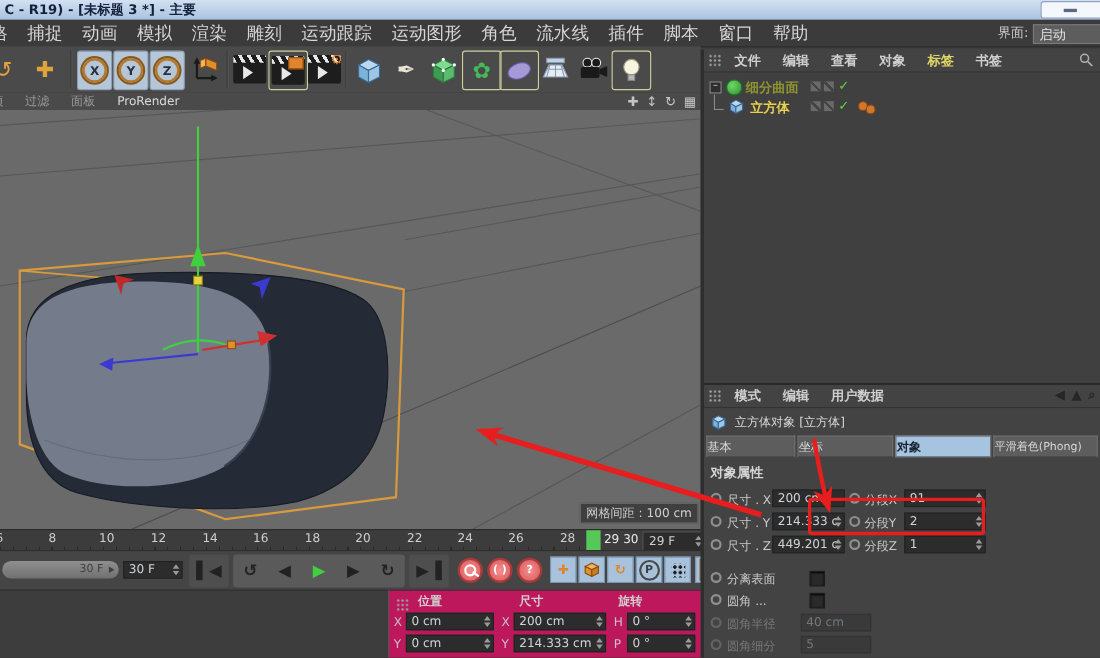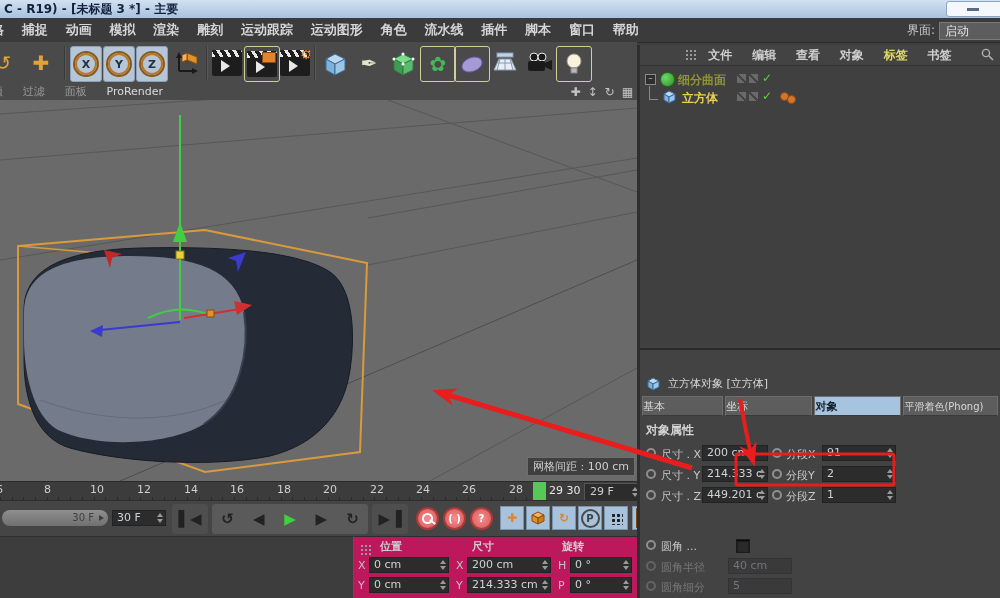--- a/index.html
+++ b/index.html
@@ -8,21 +8,21 @@
   
   .titlebar{position:absolute;left:0;top:0;width:1000px;height:18px;
             background:linear-gradient(#d2e1f2,#a9c2de);color:#14213d;font-size:12px;line-height:18px;}
   .titlebar .t{position:absolute;left:4px;top:0;font-weight:bold;}
   .winbtn{position:absolute;right:-6px;top:1px;width:58px;height:14px;background:#f4f7fb;
           border:1px solid #8fa4c2;border-radius:3px;}
   .winbtn .dash{position:absolute;left:20px;top:6px;width:12px;height:3px;background:#5a6a84;}
   
   .menubar{position:absolute;left:0;top:18px;width:1000px;height:24px;background:#3b3b3b;
            border-bottom:1px solid #2c2c2c;}
-  .menubar .mi{display:inline-block;margin:0 7px;line-height:24px;color:#d6d6d6;font-weight:bold;font-size:13px;}
+  .menubar .mi{display:inline-block;margin:0 7px;line-height:24px;color:#d6d6d6;font-weight:normal;font-size:16px;}
   .menubar .clip{margin-left:-9px;}
   .iface{position:absolute;right:2px;top:0;height:24px;line-height:24px;}
   .iface .lbl{color:#c8c8c8;margin-right:4px;}
   .ifacebox{display:inline-block;width:62px;height:16px;line-height:16px;background:#5d5d5d;
             border:1px solid #7a7a7a;color:#e2e2e2;padding-left:5px;vertical-align:middle;margin-right:-10px;}
   
   .toolbar{position:absolute;left:0;top:42px;width:637px;height:42px;background:#4a4a4a;border-bottom:1px solid #3a3a3a;}
   .tbtn{position:absolute;top:4px;width:34px;height:34px;border-radius:3px;display:flex;align-items:center;justify-content:center;}
   .tbtn.hl{border:1px solid #cfcf9a;}
   .sep{position:absolute;top:4px;width:1px;height:34px;background:#3a3a3a;border-right:1px solid #585858;}
@@ -81,21 +81,21 @@
          display:flex;align-items:center;justify-content:center;background:transparent;}
   .dotgrid{width:13px;height:13px;background-image:radial-gradient(#1e1e1e 1.4px,transparent 1.5px);background-size:5px 5px;background-position:1px 1px;}
   .film{width:10px;height:18px;background:repeating-linear-gradient(#e0922a 0 4px,#2a2a2a 4px 6px);border:1px solid #7a4a12;}
   
   .bottomleft{position:absolute;left:0;top:536px;width:353px;height:62px;background:#3d3d3d;border-top:1px solid #2e2e2e;}
   .coordpanel{position:absolute;left:353px;top:536px;width:284px;height:62px;background:#be185d;border-top:1px solid #2e2e2e;border-left:1px solid #565656;}
   .chead{position:absolute;top:2px;font-size:11px;color:#cfcfcf;font-weight:bold;}
   .clab{position:absolute;font-size:11px;color:#c4c4c4;}
   
   .rightcol{position:absolute;left:637px;top:45px;width:363px;height:553px;background:#434343;border-left:3px solid #2e2e2e;box-sizing:border-box;}
-  .pmenu{position:relative;height:20px;background:#434343;border-bottom:1px solid #333;text-align:center;}
+  .pmenu{position:relative;height:20px;background:#434343;border-bottom:1px solid #333;}
   .pmenu .mi{display:inline-block;margin:0 8px;line-height:20px;color:#cfcfcf;font-weight:bold;font-size:12px;}
   .grip{display:inline-block;width:12px;height:12px;margin:4px 0 0 4px;vertical-align:top;
         background-image:radial-gradient(#9a9a9a 1px,transparent 1.2px);background-size:4px 4px;}
   .searchicon{position:absolute;right:6px;top:3px;width:13px;height:13px;}
   .objtree{position:relative;height:280px;background:#404040;}
   .trow{position:absolute;left:0;height:18px;width:100%;}
   .expand{position:absolute;left:5px;top:4px;width:9px;height:9px;background:#2e2e2e;border:1px solid #8a8a8a;color:#ccc;
           font-size:9px;line-height:7px;text-align:center;}
   .elbow{position:absolute;left:9px;top:-6px;width:8px;height:15px;border-left:1px solid #888;border-bottom:1px solid #888;}
   .oname{position:absolute;top:2px;font-size:12px;font-weight:bold;}
@@ -481,20 +481,29 @@
           <span class="visq" style="left:97px"></span>
           <span class="visq" style="left:109px"></span>
           <span class="chk" style="left:122px">✓</span>
           <span class="tagdot" style="left:140px"></span>
           <span class="tagdot" style="left:147px;top:7px"></span>
         </div>
       </div>
     </div>
 
     <div class="attrmgr">
+      <div class="pmenu">
+        <span class="grip"></span>
+        <span class="mi">模式</span>
+        <span class="mi">编辑</span>
+        <span class="mi">用户数据</span>
+        <span class="navicons">
+          <span>◀</span><span>▲</span><span>⌕</span>
+        </span>
+      </div>
       <div class="atitle">
         <svg style="position:absolute;left:6px;top:4px" width="15" height="15">
           <polygon points="2,5 7,2 13,5 7,8" fill="#bcd8ee" stroke="#3a6a9a"></polygon>
           <polygon points="2,5 7,8 7,14 2,11" fill="#7fb2d9" stroke="#3a6a9a"></polygon>
           <polygon points="13,5 7,8 7,14 13,11" fill="#9cc6e4" stroke="#3a6a9a"></polygon>
         </svg>
         <span class="txt">立方体对象 [立方体]</span>
       </div>
       <div class="tabs">
         <span class="tab" style="width:86px">基本</span>
@@ -543,20 +552,25 @@
             </span></div>
         <span class="acirc" style="left:132px"></span>
         <span class="albl" style="left:146px">分段Z</span>
         <div class="fieldbox" style="left:182px;top:0;width:74px;height:16px;line-height:14px;padding-left:4px">
           <span>1</span><span class="spin">
               <i class="up"></i>
               <i class="dn"></i>
             </span></div>
       </div>
 
+      <div class="arow" style="top:167px">
+        <span class="acirc" style="left:6px"></span>
+        <span class="albl" style="left:21px">分离表面</span>
+        <span class="cbox" style="left:96px"></span>
+      </div>
       <div class="arow" style="top:187px">
         <span class="acirc" style="left:6px"></span>
         <span class="albl" style="left:21px">圆角 ...</span>
         <span class="cbox" style="left:96px"></span>
       </div>
       <div class="arow" style="top:208px">
         <span class="acirc dim" style="left:6px"></span>
         <span class="albl dim" style="left:21px">圆角半径</span>
         <div class="fieldbox dimfield" style="left:88px;top:0;width:64px;height:16px;line-height:14px;padding-left:4px">
           <span>40 cm</span></div>

